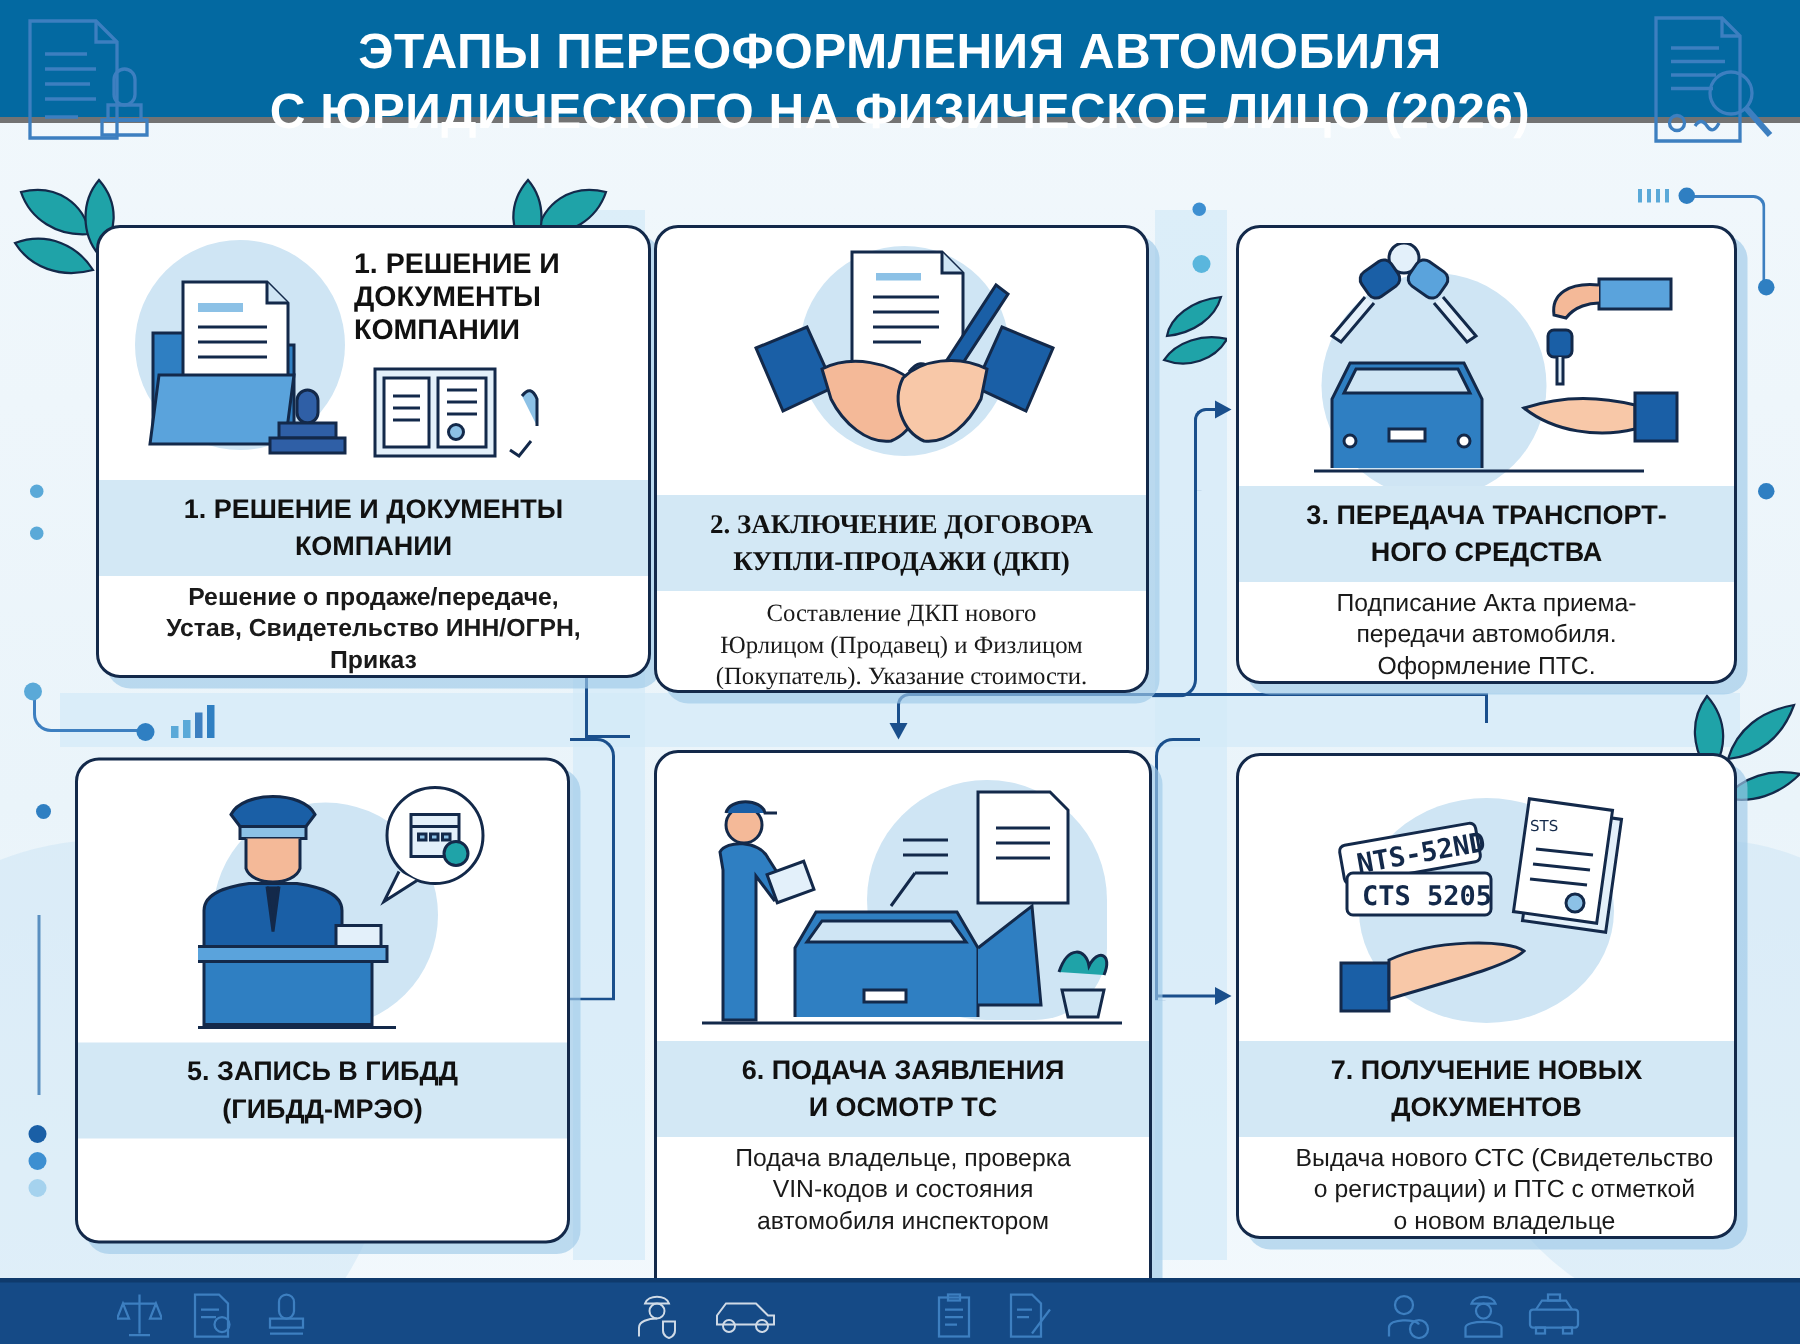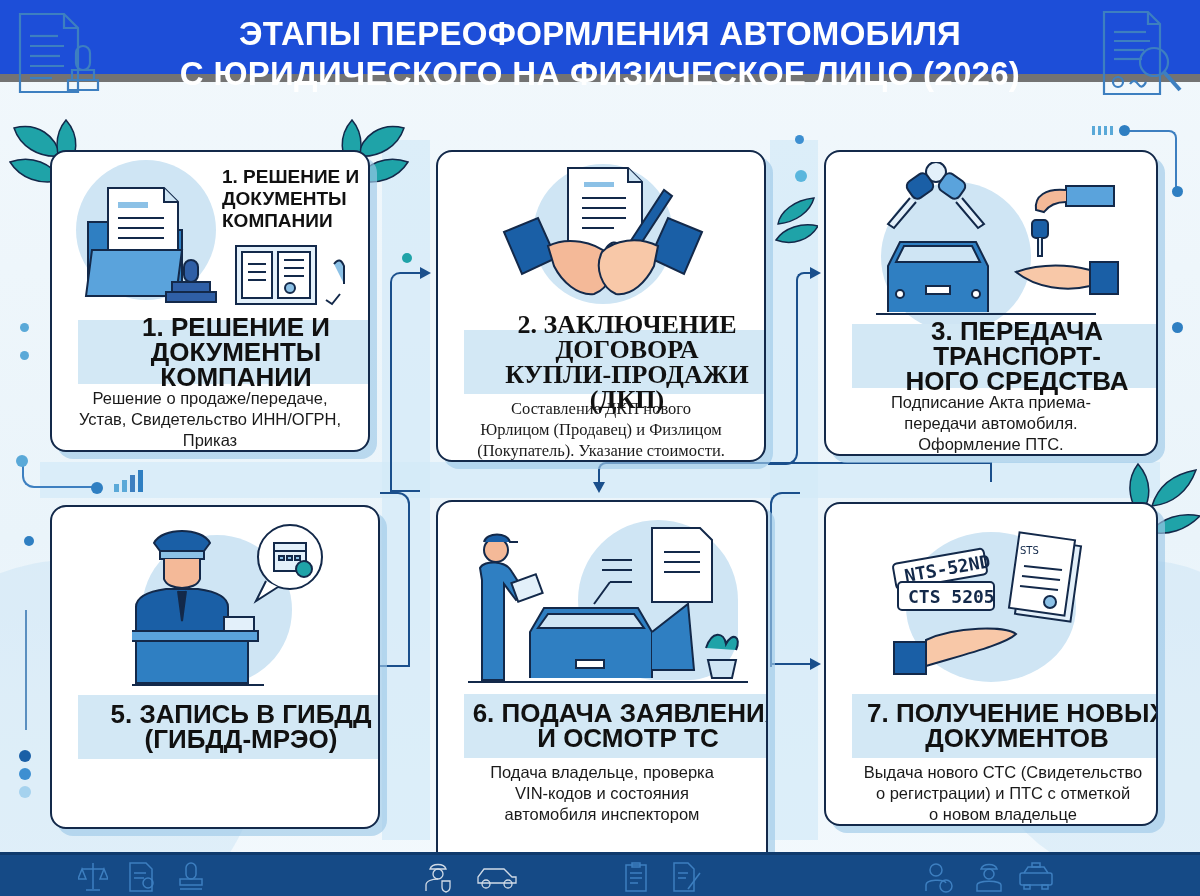--- a/index.html
+++ b/index.html
@@ -6,22 +6,22 @@
   html, body { width: 1200px; height: 896px; overflow: hidden; }
   body {
     position: relative;
     background: linear-gradient(180deg, #f2f8fc 0%, #eaf4fa 60%, #f3f9fd 100%);
     font-family: "Liberation Sans", "DejaVu Sans", sans-serif;
     color: #111;
   }
   
   .header {
     position: absolute; left: 0; top: 0; width: 1200px; height: 82px;
-    background: #1d4ed8;
-    border-bottom: 8px solid #737373;
+    background: #0369a1;
+    border-bottom: 4px solid #737373;
   }
   .header-title {
     position: absolute; left: 0; top: 14px; width: 1200px;
     text-align: center; color: #fff; font-weight: 700;
     font-size: 33px; line-height: 40px; letter-spacing: 0.3px;
   }
   .header-icon { position: absolute; top: 6px; width: 90px; height: 95px; }
   .header-icon.left { left: 12px; }
   .header-icon.right { left: 1098px; }
 
@@ -66,22 +66,22 @@
   .card-illus {
     position: absolute; left: 0; top: 0; width: 100%; height: 170px;
   }
   .illus-circle {
     position: absolute; border-radius: 50%; background: #cfe5f4;
   }
   .card-title-band {
     position: absolute; left: 0; width: 100%; height: 64px;
     background: #d3e8f5;
     display: flex; align-items: center; justify-content: center;
-    text-align: center; font-weight: 700; font-size: 26px; line-height: 25px;
-    color: #111; padding: 0 6px; white-space: pre-line; margin-left: 26px;
+    text-align: center; font-weight: 700; font-size: 18px; line-height: 25px;
+    color: #111; padding: 0 6px; white-space: pre-line;
   }
   .card-desc {
     position: absolute; left: 0; width: 100%;
     text-align: center; font-size: 16.5px; line-height: 21px; color: #1a1a1a;
     padding: 0 8px; white-space: pre-line;
   }
   .corner-title {
     position: absolute; font-weight: 700; font-size: 19px; line-height: 22px;
     color: #111; white-space: pre-line;
   }
@@ -196,21 +196,21 @@
   </g>
 </svg>
 <svg class="leaf" style="left:1116px; top:460px; width:84px; height:95px;" viewBox="0 0 84 95">
   <g stroke="#13294a" stroke-width="1.5" fill="#1fa3a8">
     <path d="M22 4 C36 20 36 40 24 56 C12 40 10 20 22 4 Z"></path>
     <path d="M80 10 C72 32 56 44 36 46 C42 26 58 14 80 10 Z"></path>
     <path d="M84 56 C70 70 52 76 34 72 C46 58 64 52 84 56 Z"></path>
   </g>
 </svg>
 
-<div class="card" style="left:50px; top:150px; width:320px; height:302px;">
+<div class="card" style="left:64px; top:150px; width:370px; height:302px;">
   <div class="card-illus">
     <div class="illus-circle" style="left:24px; top:8px; width:140px; height:140px;"></div>
     <svg style="position:absolute; left:20px; top:20px; width:300px; height:140px;" viewBox="0 0 300 140">
       <g stroke="#13294a" stroke-width="2">
         <path d="M16 50 H50 L58 58 H110 V120 H16 Z" fill="#2f7fc2"></path>
         <path d="M36 16 H92 L106 30 V100 H36 Z" fill="#fff"></path>
         <path d="M92 16 V30 H106" fill="#cfe5f4"></path>
         <rect x="46" y="30" width="30" height="6" fill="#8cc1e6" stroke="none"></rect>
         <line x1="46" y1="46" x2="92" y2="46"></line>
           <line x1="46" y1="56" x2="92" y2="56"></line>
@@ -232,21 +232,21 @@
         <path d="M262 92 q6 -8 10 2 v18" fill="#8cc1e6"></path>
         <path d="M254 128 l6 4 l8 -10" fill="none"></path>
       </g>
     </svg>
   </div>
   <div class="corner-title" style="left:170px; top:14px;">1. РЕШЕНИЕ И
 ДОКУМЕНТЫ
 КОМПАНИИ</div>
   <div class="card-title-band" style="top:168px;">1. РЕШЕНИЕ И ДОКУМЕНТЫ
 КОМПАНИИ</div>
-  <div class="card-desc" style="top:236px;">Решение о продаже/передаче,
+  <div class="card-desc" style="top:236px;font-weight:bold;">Решение о продаже/передаче,
 Устав, Свидетельство ИНН/ОГРН,
 Приказ</div>
 </div>
 
 <div class="card" style="left:436px; top:150px; width:330px; height:312px;font-family:Liberation Serif, serif;">
   <div class="card-illus">
     <div class="illus-circle" style="left:95px; top:12px; width:140px; height:140px;"></div>
     <svg style="position:absolute; left:60px; top:10px; width:210px; height:160px;" viewBox="0 0 210 160">
       <g stroke="#13294a" stroke-width="2">
         <path d="M70 6 H130 L144 20 V100 H70 Z" fill="#fff"></path>

